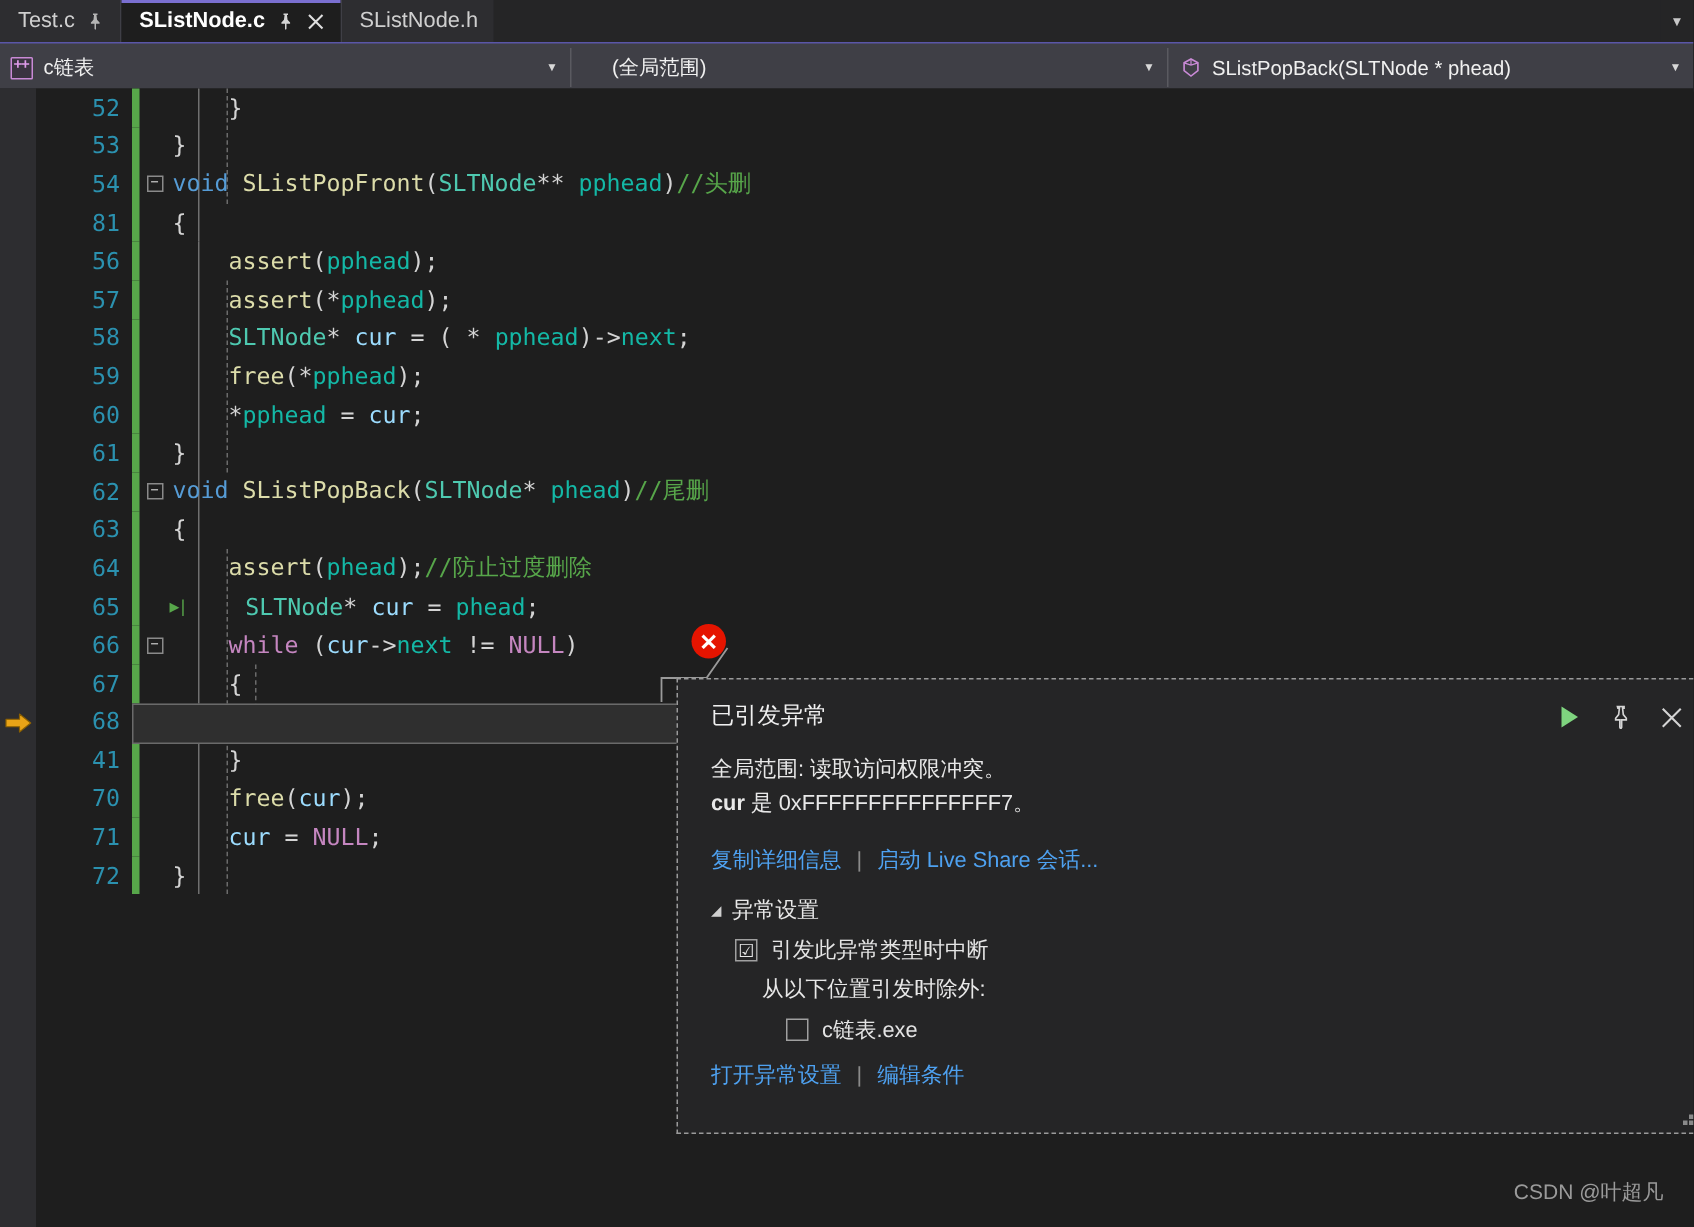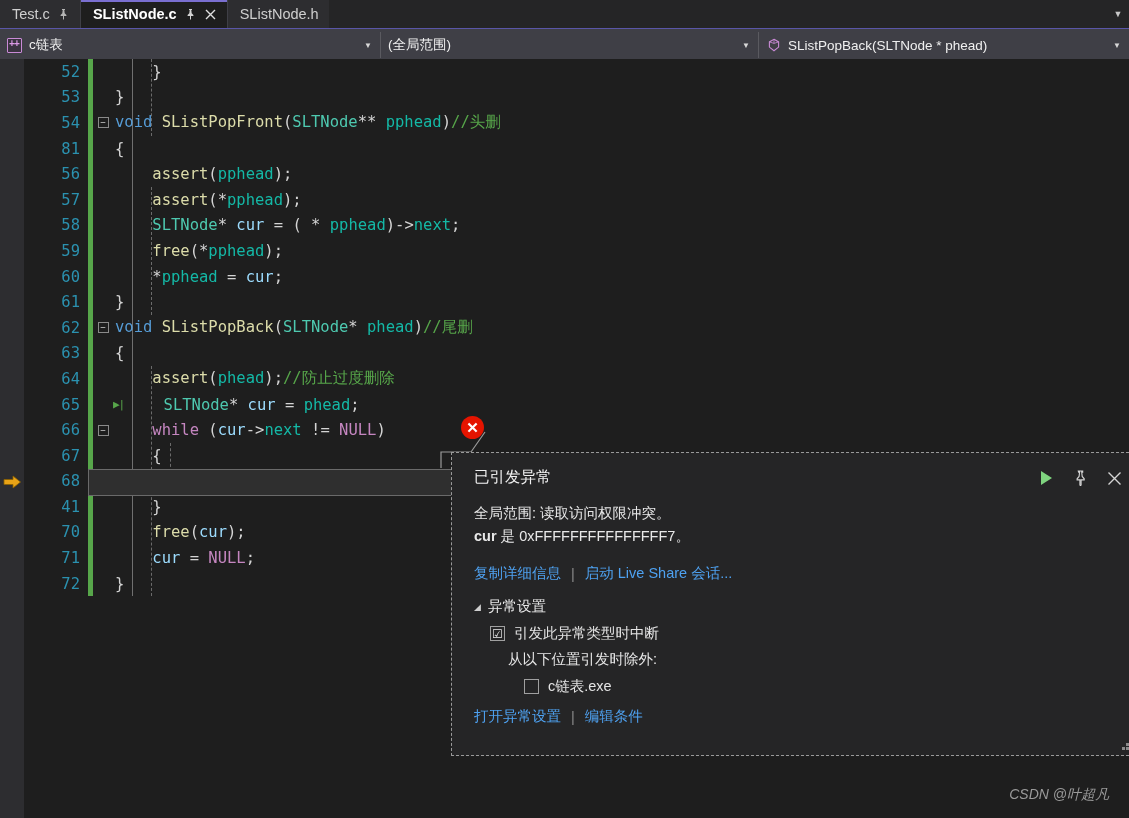--- a/index.html
+++ b/index.html
@@ -54,21 +54,21 @@
     border-top: 1px solid #5a56a8;
   }
   .nav-combo {
     display: flex; align-items: center; gap: 7px;
     padding: 0 6px 0 7px;
     color: #f0f0f0; font-size: 13.5px;
     position: relative;
     white-space: nowrap; overflow: hidden;
   }
   .nav-combo.c1 { width: 380px; }
-  .nav-combo.c2 { width: 377px; }
+  .nav-combo.c2 { width: 377px; margin-left: 20px; }
   .nav-combo.c3 { flex: 1; }
   .nav-divider { width: 1px; background: #5a5a60; margin: 3px 0; }
   .nav-chev {
     position: absolute; right: 8px; top: 50%; transform: translateY(-50%);
     color: #d8d8d8; font-size: 8px;
   }
   .proj-icon {
     width: 15px; height: 15px; flex: 0 0 15px;
     border: 1px solid #c98ad6; border-radius: 1px;
     position: relative; background: #3a3340;
@@ -220,21 +220,20 @@
     display: flex; align-items: center; gap: 10px;
     color: #4ea1f0;
   }
   .resize-grip { position: absolute; right: 4px; bottom: 4px; width: 14px; height: 14px; }
 
   
   .watermark {
     position: absolute; right: 20px; bottom: 14px;
     color: #9a9a9a; font-size: 14px;
     font-family: "Liberation Sans", sans-serif;
-    font-style: italic;
   }
   
   .bottomstrip {
     position: absolute; left: 0; bottom: 0; width: 24px; height: 26px;
     background: #2d2d30;
   }
 </style>
 </head>
 <body>
 

